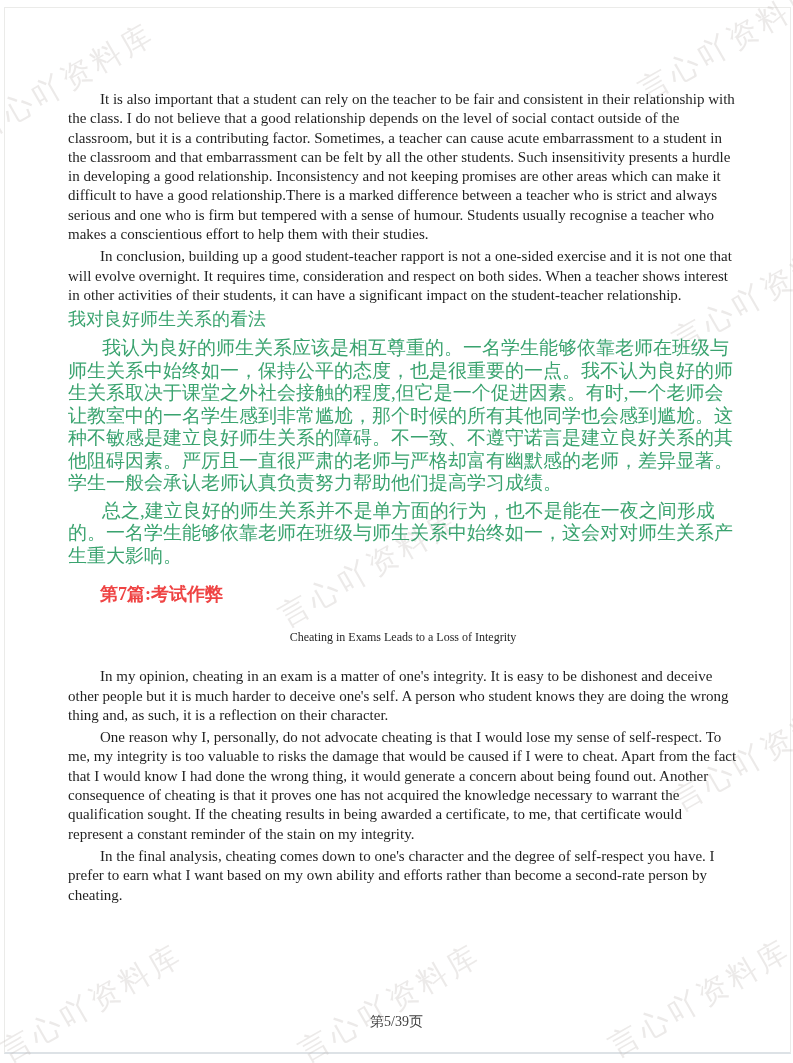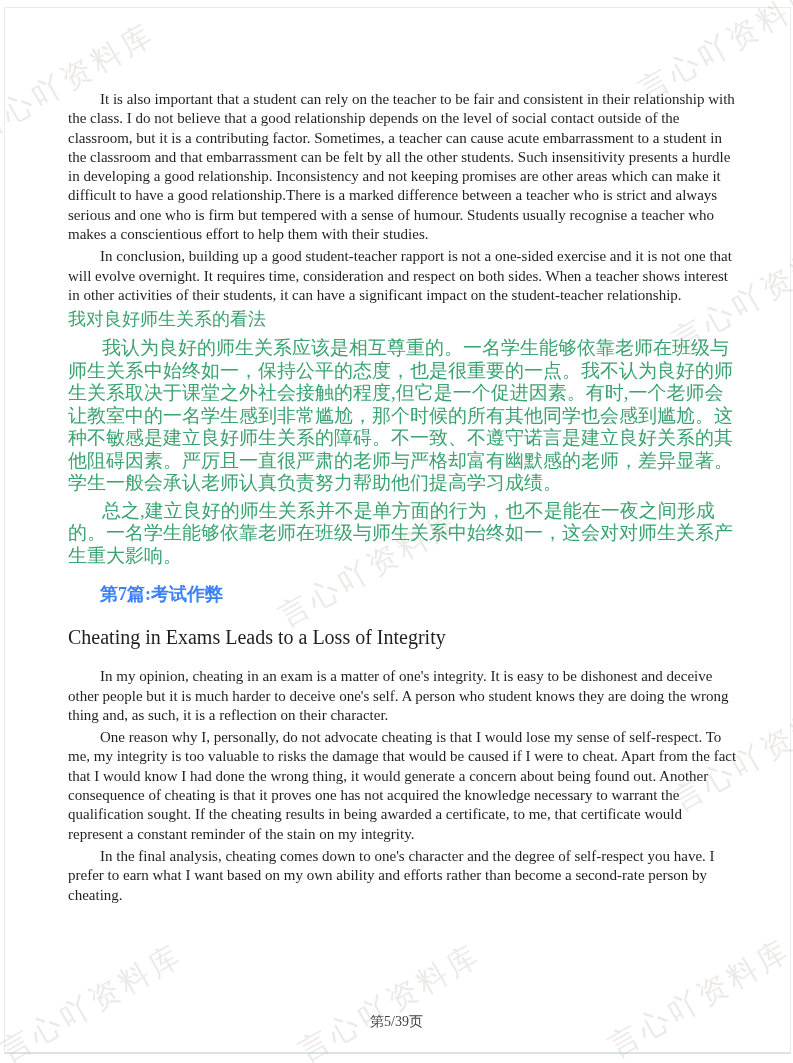--- a/index.html
+++ b/index.html
@@ -69,27 +69,27 @@
     line-height:22.5px;
     margin:0 0 5px 0;
     text-indent:34px;
     color:var(--green);
   }
   .section-heading{
     font-size:18px;
     font-weight:bold;
     line-height:22px;
     margin:16px 0 0 32px;
-    color:#3b82f6;
+    color:#ef4444;
   }
   .en-title{
-    font-size:20px;
+    font-size:12px;
     font-weight:normal;
     line-height:20px;
-    text-align:left;
+    text-align:center;
     color:var(--ink);
     margin:22px 0 20px 0;
   }
   .footer{
     position:absolute;
     left:0;right:0;top:1013px;
     text-align:center;
     font-size:14px;
     color:#404040;
     z-index:2;

